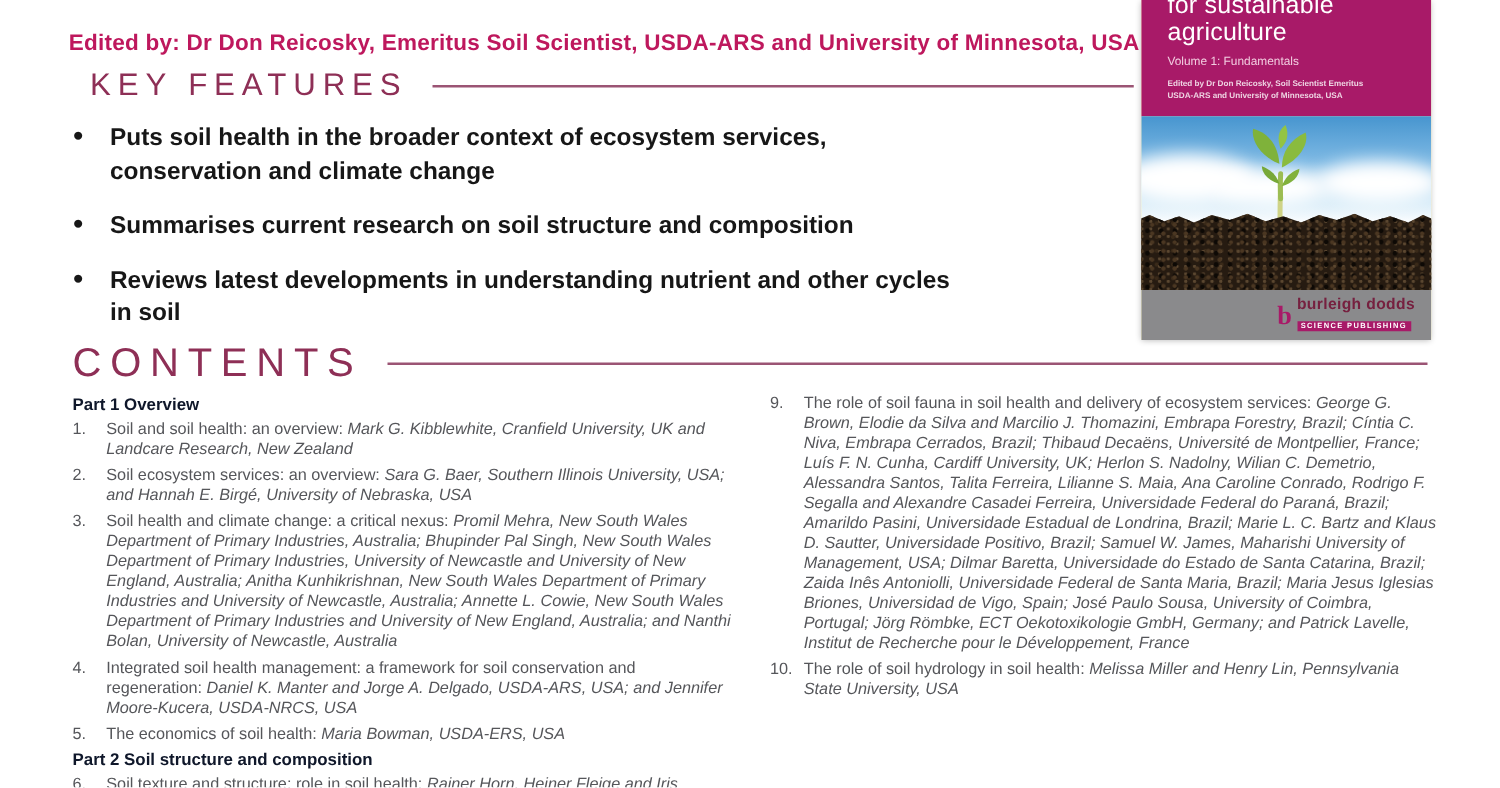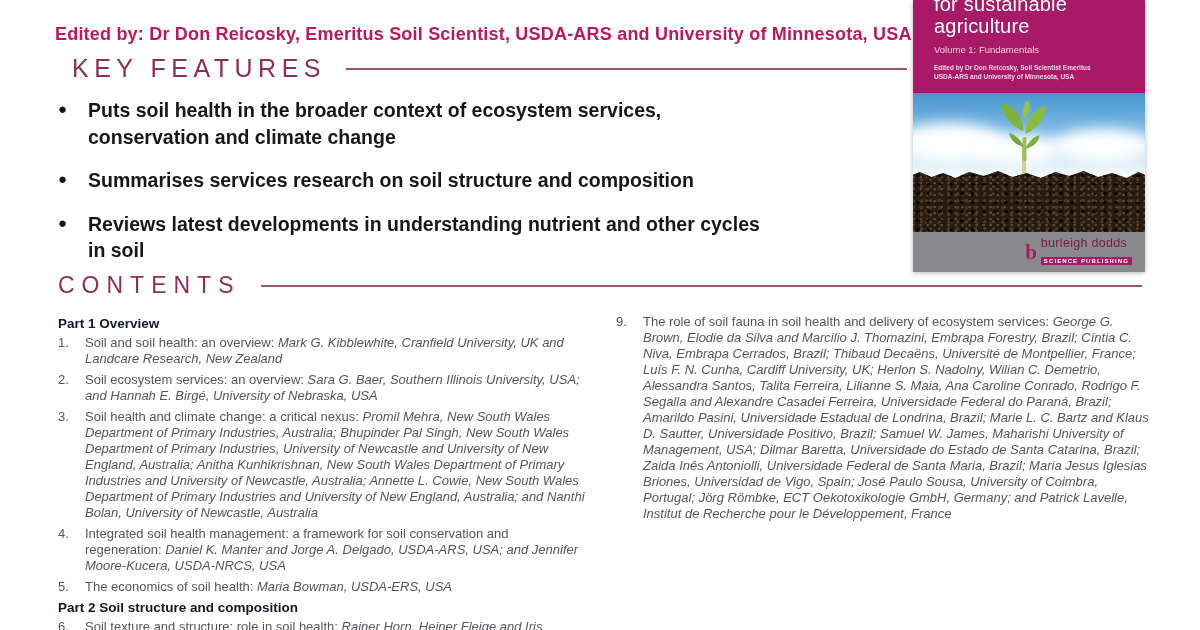--- a/index.html
+++ b/index.html
@@ -17,21 +17,21 @@
     position:absolute; left:55px; top:9px;
     font-size:18px; font-weight:700; color:#be185d; letter-spacing:0.2px;margin-top:15px;
   }
 
   
   .heading-row { position:absolute; display:flex; align-items:center; gap:20px; color:#8e2f56; }
   .heading-row .rule { flex:1; height:0; border-top:2px solid #9b5474; }
   .kf-row { left:72px; top:54px; width:835px; }
   .kf-text { font-size:25px; letter-spacing:5.5px; font-weight:400; white-space:nowrap; }
   .ct-row { left:58px; top:272px; width:1084px; }
-  .ct-text { font-size:23px; letter-spacing:7px; font-weight:400; white-space:nowrap; }
+  .ct-text { font-size:32px; letter-spacing:7px; font-weight:400; white-space:nowrap; }
 
   
   .features { position:absolute; left:58px; top:97px; width:712px; }
   .feature { display:flex; margin-bottom:17px; font-size:19.5px; font-weight:700; color:#171717; line-height:1.36; }
   .feature .dot { width:30px; flex:0 0 30px; font-size:15px; padding-top:2px; }
 
   
   .cols { position:absolute; left:58px; top:314px; width:1092px; display:flex; gap:31px; }
   .col { font-size:13px; line-height:16px; color:#55565a; }
   .col-left  { width:527px; }
@@ -75,21 +75,21 @@
     clip-path:polygon(0 6px,4% 2px,9% 7px,14% 3px,19% 8px,25% 2px,31% 6px,37% 1px,43% 7px,49% 3px,55% 8px,61% 2px,67% 6px,73% 1px,79% 7px,85% 3px,91% 8px,96% 2px,100% 6px,100% 100%,0 100%);
   }
   .seedling { position:absolute; left:50%; top:6px; transform:translateX(-55%); }
   .cover-gray {
     position:absolute; bottom:0; left:0; right:0; height:40px;
     background:#8a8a8c; display:flex; align-items:center; justify-content:flex-end;
     padding-right:13px;
   }
   .logo { display:flex; align-items:center; gap:4px; }
   .logo-b { color:#a81a68; font-weight:700; font-size:21px; line-height:1; font-family:"Liberation Serif", serif; }
-  .logo-name { color:#76203f; font-weight:400; font-size:12.5px; line-height:12px; letter-spacing:0.3px; }
+  .logo-name { color:#76203f; font-weight:700; font-size:12.5px; line-height:12px; letter-spacing:0.3px; }
   .logo-sub { background:#a81a68; color:#fff; font-size:6px; letter-spacing:1.1px; padding:1px 3px; margin-top:2px; display:inline-block; font-weight:700; }
 </style>
 </head>
 <body>
 
 <div class="page">
 
   <div class="edited-by">Edited by: Dr Don Reicosky, Emeritus Soil Scientist, USDA-ARS and University of Minnesota, USA</div>
 
   <div class="heading-row kf-row">
@@ -97,21 +97,21 @@
     <span class="rule"></span>
   </div>
 
   <div class="features">
       <div class="feature">
         <span class="dot">●</span>
         <span class="feature-text">Puts soil health in the broader context of ecosystem services, conservation and climate change</span>
       </div>
       <div class="feature">
         <span class="dot">●</span>
-        <span class="feature-text">Summarises services research on soil structure and composition</span>
+        <span class="feature-text">Summarises current research on soil structure and composition</span>
       </div>
       <div class="feature">
         <span class="dot">●</span>
         <span class="feature-text">Reviews latest developments in understanding nutrient and other cycles in soil</span>
       </div>
     </div>
 
   <div class="heading-row ct-row">
     <span class="ct-text">CONTENTS</span>
     <span class="rule"></span>
@@ -143,20 +143,24 @@
         <div class="part-heading">Part 2 Soil structure and composition</div>
         <div class="entry">
           <span class="entry-num">6.</span>
           <span class="entry-body"><span class="entry-title">Soil texture and structure: role in soil health: </span><span class="entry-authors">Rainer Horn, Heiner Fleige and Iris</span></span>
         </div>
       </div>
     <div class="col col-right">
         <div class="entry">
           <span class="entry-num">9.</span>
           <span class="entry-body"><span class="entry-title">The role of soil fauna in soil health and delivery of ecosystem services: </span><span class="entry-authors">George G. Brown, Elodie da Silva and Marcilio J. Thomazini, Embrapa Forestry, Brazil; Cíntia C. Niva, Embrapa Cerrados, Brazil; Thibaud Decaëns, Université de Montpellier, France; Luís F. N. Cunha, Cardiff University, UK; Herlon S. Nadolny, Wilian C. Demetrio, Alessandra Santos, Talita Ferreira, Lilianne S. Maia, Ana Caroline Conrado, Rodrigo F. Segalla and Alexandre Casadei Ferreira, Universidade Federal do Paraná, Brazil; Amarildo Pasini, Universidade Estadual de Londrina, Brazil; Marie L. C. Bartz and Klaus D. Sautter, Universidade Positivo, Brazil; Samuel W. James, Maharishi University of Management, USA; Dilmar Baretta, Universidade do Estado de Santa Catarina, Brazil; Zaida Inês Antoniolli, Universidade Federal de Santa Maria, Brazil; Maria Jesus Iglesias Briones, Universidad de Vigo, Spain; José Paulo Sousa, University of Coimbra, Portugal; Jörg Römbke, ECT Oekotoxikologie GmbH, Germany; and Patrick Lavelle, Institut de Recherche pour le Développement, France</span></span>
+        </div>
+        <div class="entry">
+          <span class="entry-num">10.</span>
+          <span class="entry-body"><span class="entry-title">The role of soil hydrology in soil health: </span><span class="entry-authors">Melissa Miller and Henry Lin, Pennsylvania State University, USA</span></span>
         </div>
       </div>
   </div>
 
   <div class="cover">
     <div class="cover-top">
       <div class="cover-title">
         <div>for sustainable</div>
         <div>agriculture</div>
       </div>

